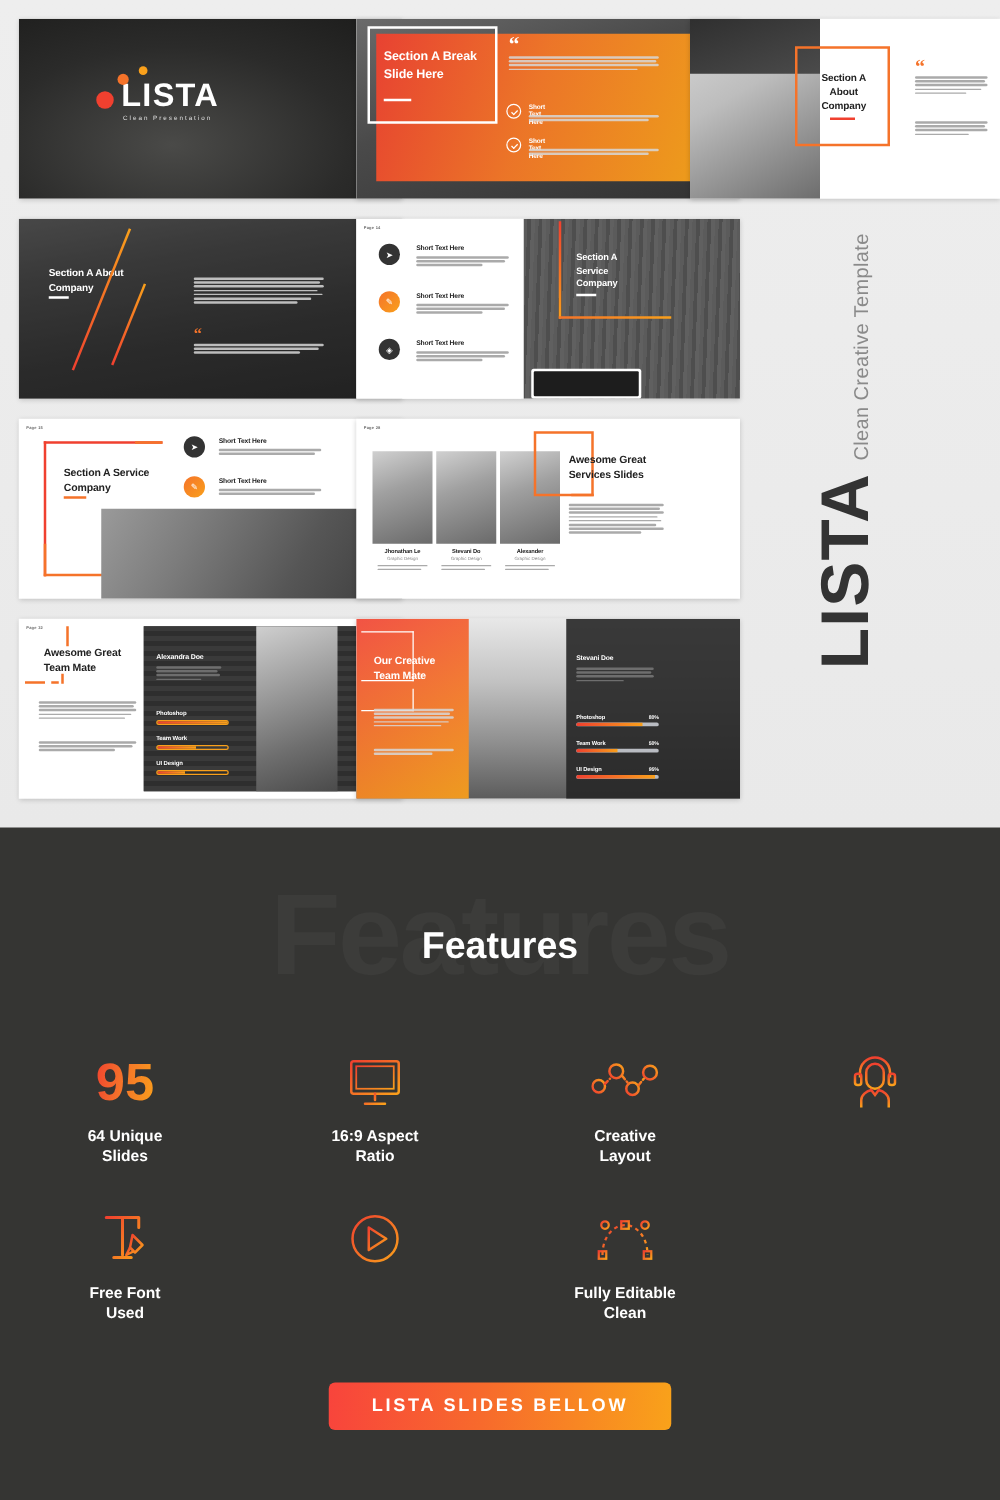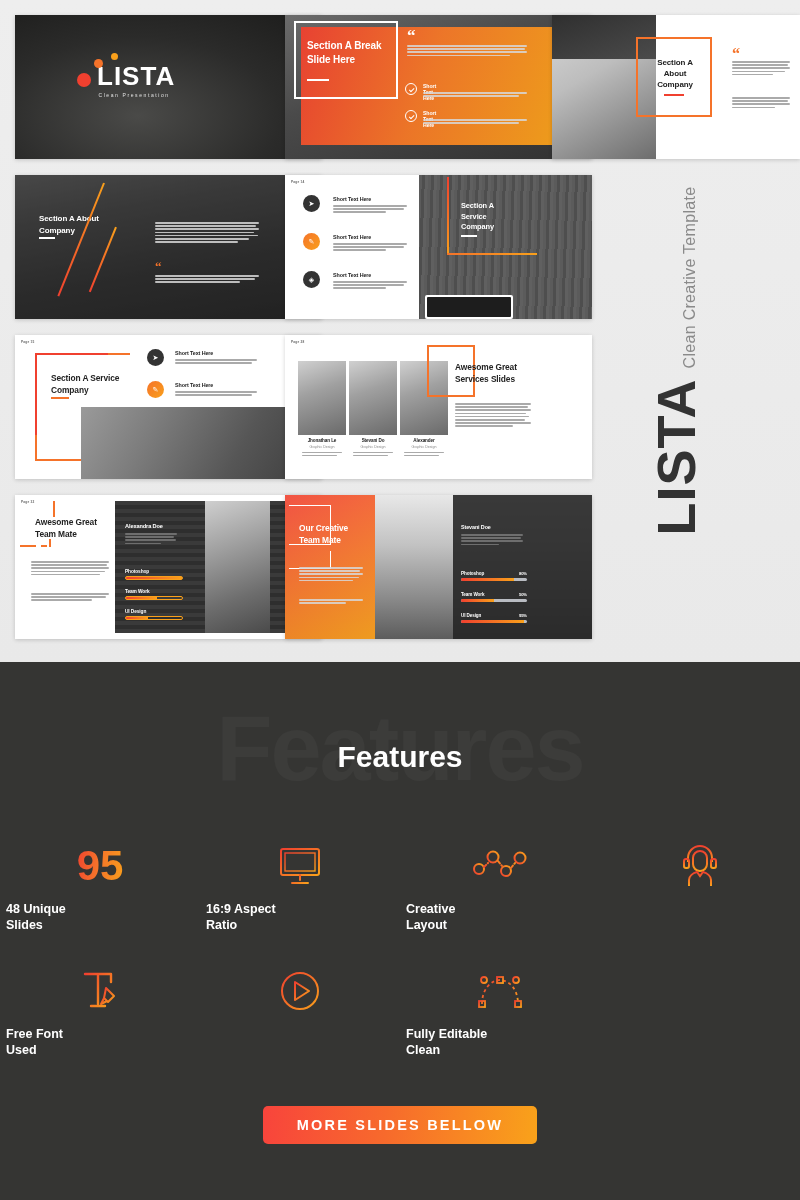--- a/index.html
+++ b/index.html
@@ -102,21 +102,21 @@
   }
   .feat-title {
     position:absolute; top:740px; left:0; width:800px;
     text-align:center; font-size:30px; font-weight:bold; color:#fff;
   }
   .feat-grid {
     position:absolute; top:840px; left:0; width:800px;
     display:grid; grid-template-columns:repeat(4,1fr);
     row-gap:32px;
   }
-  .feat-cell { padding:0 6px; }
+  .feat-cell { text-align:center; padding:0 6px; }
   .feat-icon { height:52px; display:flex; align-items:center; justify-content:center; margin-bottom:10px; }
   .feat-num {
     font-size:42px; font-weight:bold; line-height:52px;
     background:linear-gradient(100deg,#f0402f 0%,#f5732a 45%,#f9a01b 100%);
     -webkit-background-clip:text; background-clip:text; color:transparent;
   }
   .feat-label { font-size:12.5px; font-weight:bold; color:#fff; line-height:1.25; }
 
   .cta-wrap { position:absolute; top:1106px; left:0; width:800px; text-align:center; }
   .cta {
@@ -453,21 +453,21 @@
   <div class="feat-ghost">Features</div>
   <div class="feat-title">Features</div>
 
   <div class="feat-grid">
 
     <div class="feat-cell">
       <div class="feat-icon">
         <span class="feat-num">95</span>
       </div>
       <div class="feat-label">
-        <span>48 Unique</span><br>
+        <span>64 Unique</span><br>
         <span>Slides</span>
       </div>
     </div>
 
     <div class="feat-cell">
       <div class="feat-icon">
         <svg width="44" height="40" viewBox="0 0 44 40" fill="none">
           <defs>
               <linearGradient id="g1" x1="0" y1="0" x2="1" y2="1">
             <stop offset="0" stop-color="#f0402f"></stop>
@@ -582,16 +582,16 @@
       </div>
       <div class="feat-label">
         <span>Fully Editable</span><br>
         <span>Clean</span>
       </div>
     </div>
 
   </div>
 
   <div class="cta-wrap">
-    <button class="cta">MORE SLIDES BELLOW</button>
+    <button class="cta">LISTA SLIDES BELLOW</button>
   </div>
 
 </div>
 
 </body></html>

